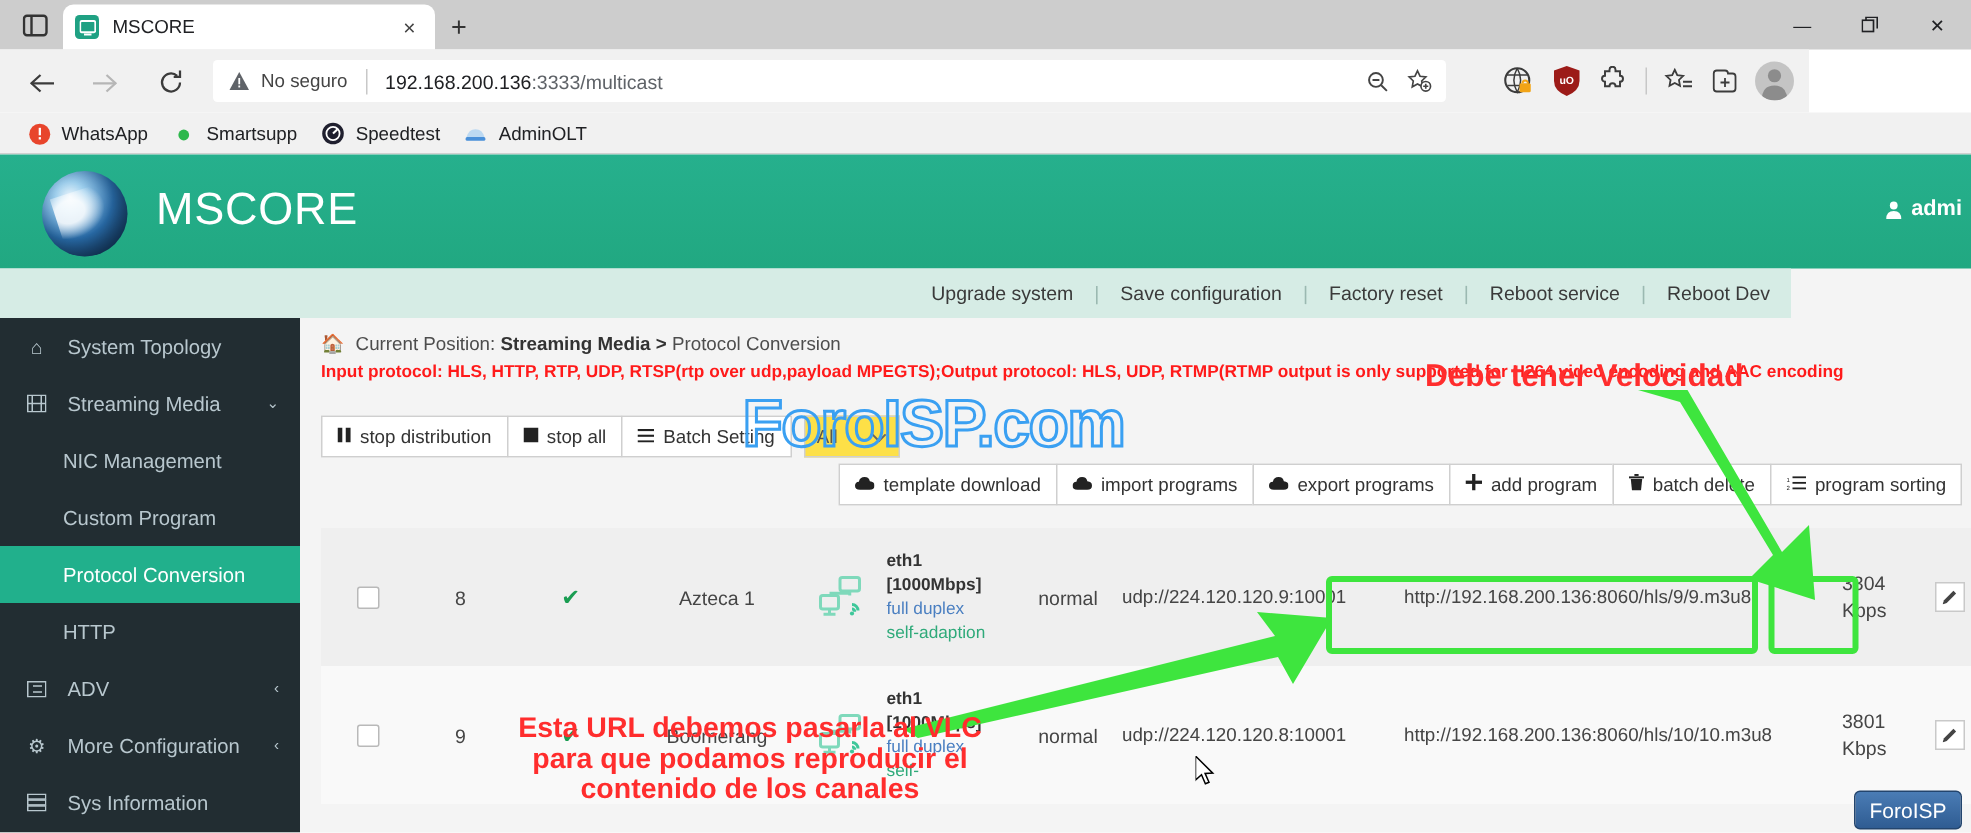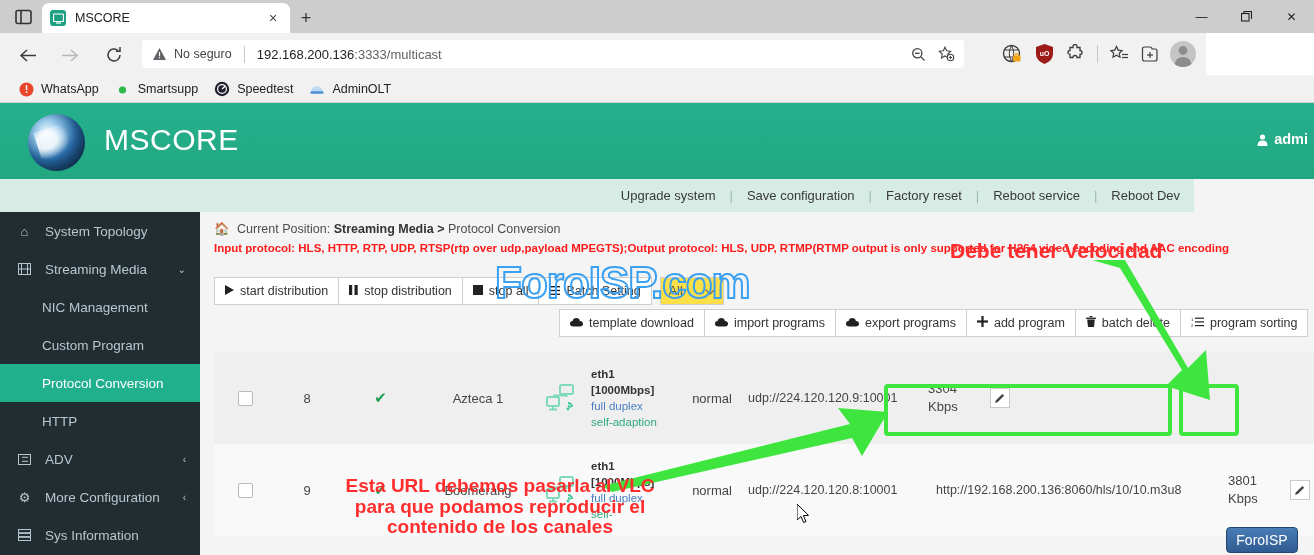--- a/index.html
+++ b/index.html
@@ -174,21 +174,21 @@
   }
   .anno {
     font-weight: bold; color: #ff2d2d; -webkit-text-stroke: 3px #ffffff;
     paint-order: stroke fill; text-align: center; line-height: 1.08;
   }
   .anno span { -webkit-text-stroke: 0; }
   .anno-vel { left: 950px; top: 240px; font-size: 21px; }
   .anno-url { left: 310px; top: 476px; font-size: 19px; width: 380px; }
   .green-box { position: absolute; border: 4px solid #3ee53e; border-radius: 4px; pointer-events: none; }
   .foroisp-badge {
-    position: absolute; right: 16px; bottom: 2px; width: 72px; height: 26px;
+    position: absolute; right: 6px; bottom: 2px; width: 72px; height: 26px;
     background: linear-gradient(180deg,#4a7cb5 0%,#2f5c92 100%);
     border: 1px solid #23456e; border-radius: 4px; color: #fff; font-size: 14px;
     display: flex; align-items: center; justify-content: center; margin-top: 16px;
   }
   .cursor { position: absolute; left: 797px; top: 504px; width: 14px; height: 20px; }
 </style>
 </head>
 <body>
 
 <div id="root">
@@ -448,26 +448,20 @@
         <span class="home">🏠</span>
         <span>Current Position:</span>
         <b>Streaming Media</b>
         <b>&gt;</b>
         <span>Protocol Conversion</span>
       </div>
       <div class="redline">Input protocol: HLS, HTTP, RTP, UDP,  RTSP(rtp over udp,payload MPEGTS);Output protocol: HLS, UDP, RTMP(RTMP output is only supported for H264 video encoding and AAC encoding</div>
 
       <div class="panel">
         <div class="btn-row">
-          <div class="btn">
-            <span><svg width="9" height="10" viewBox="0 0 9 10">
-                  <polygon points="0,0 9,5 0,10" fill="#222"></polygon>
-                </svg></span>
-            <span>start distribution</span>
-          </div>
           <div class="btn">
             <span><svg width="9" height="10" viewBox="0 0 9 10">
                   <rect x="0" y="0" width="3.2" height="10" fill="#222"></rect>
                   <rect x="5.5" y="0" width="3.2" height="10" fill="#222"></rect>
                 </svg></span>
             <span>stop distribution</span>
           </div>
           <div class="btn">
             <span><svg width="10" height="10" viewBox="0 0 10 10">
                   <rect x="0" y="0" width="10" height="10" fill="#222"></rect>
@@ -559,20 +553,21 @@
               </svg>
           </div>
           <div class="c-eth">
             <div class="e1">eth1</div>
             <div class="e2">[1000Mbps]</div>
             <div class="e3">full duplex</div>
             <div class="e4">self-adaption</div>
           </div>
           <div class="c-normal">normal</div>
           <div class="c-udp">udp://224.120.120.9:10001</div>
+          <div class="c-http">http://192.168.200.136:8060/hls/9/9.m3u8</div>
           <div class="c-kbps">
             <div>3304</div>
             <div>Kbps</div>
           </div>
           <div class="c-acts">
             <span class="sbtn">
                 <svg width="10" height="10" viewBox="0 0 10 10">
                   <path d="M0 10 1 7.2 7.3 0.9 9.1 2.7 2.8 9Z" fill="#444"></path>
                 </svg>
               </span>

